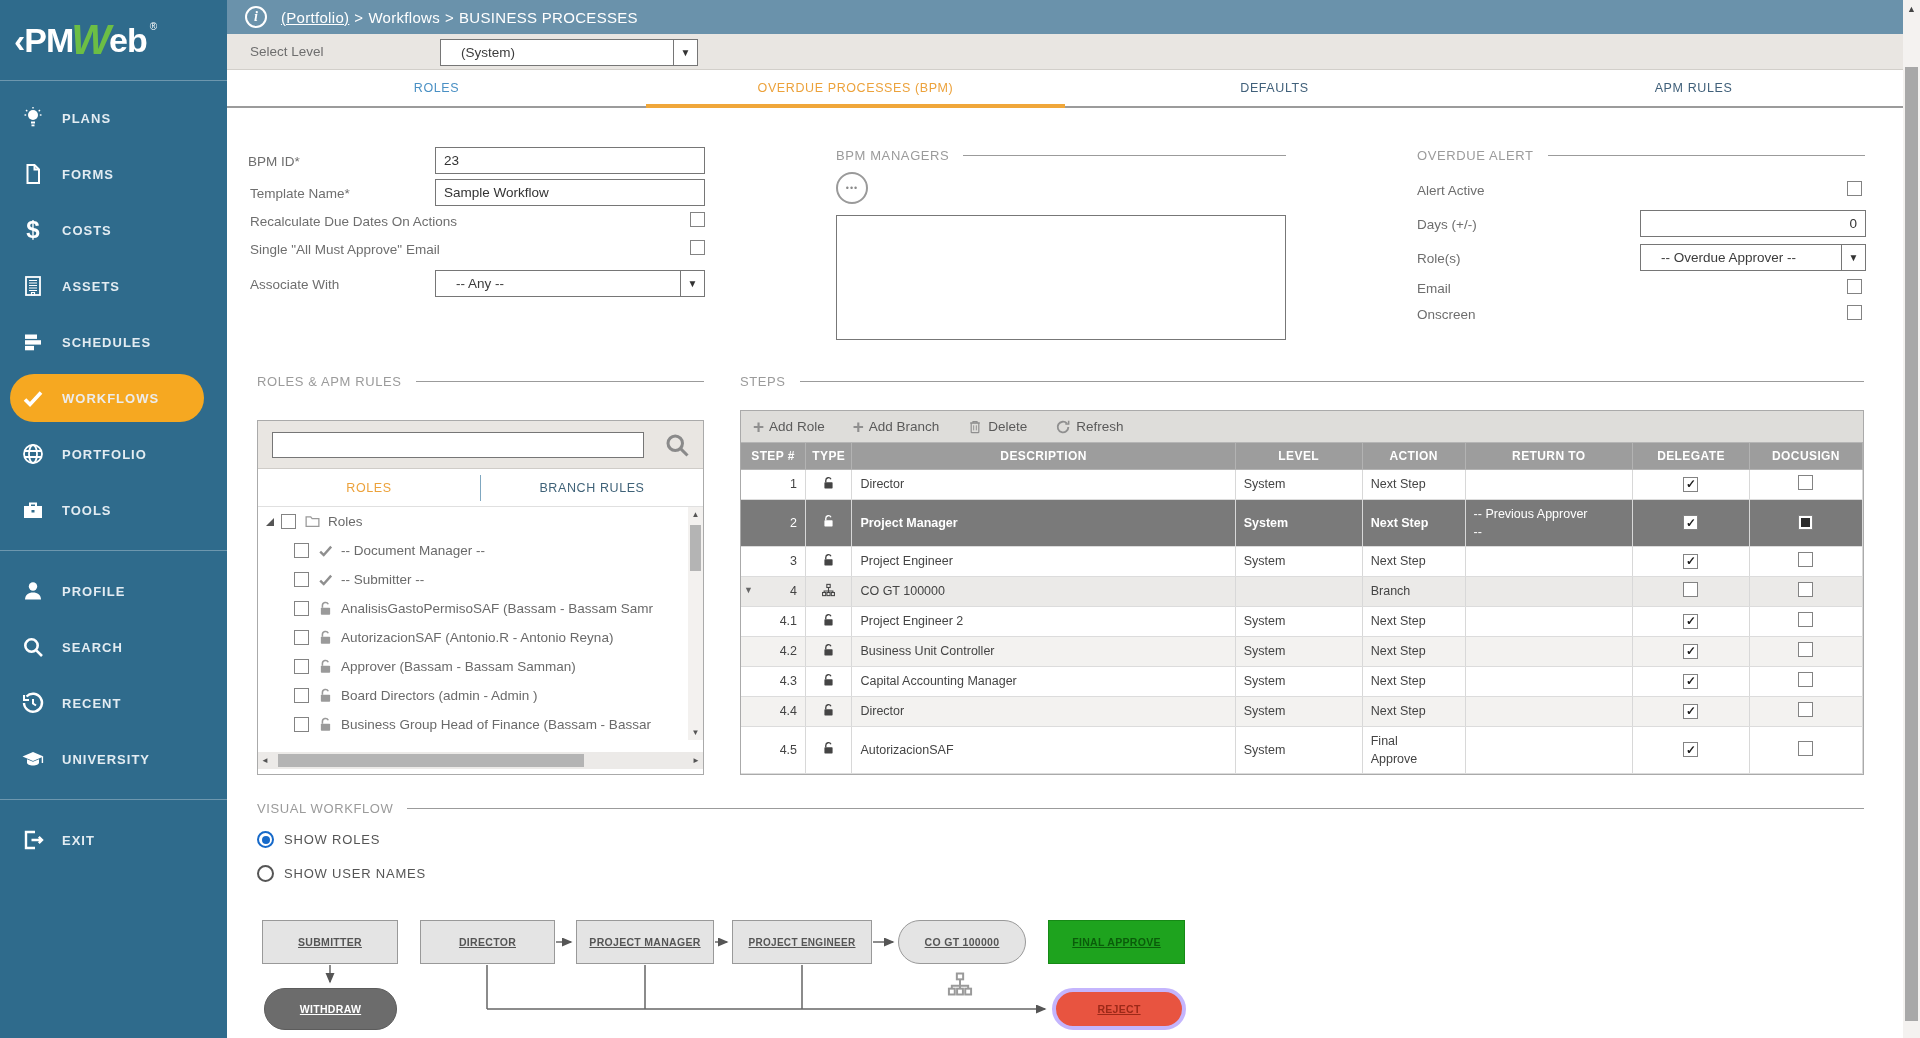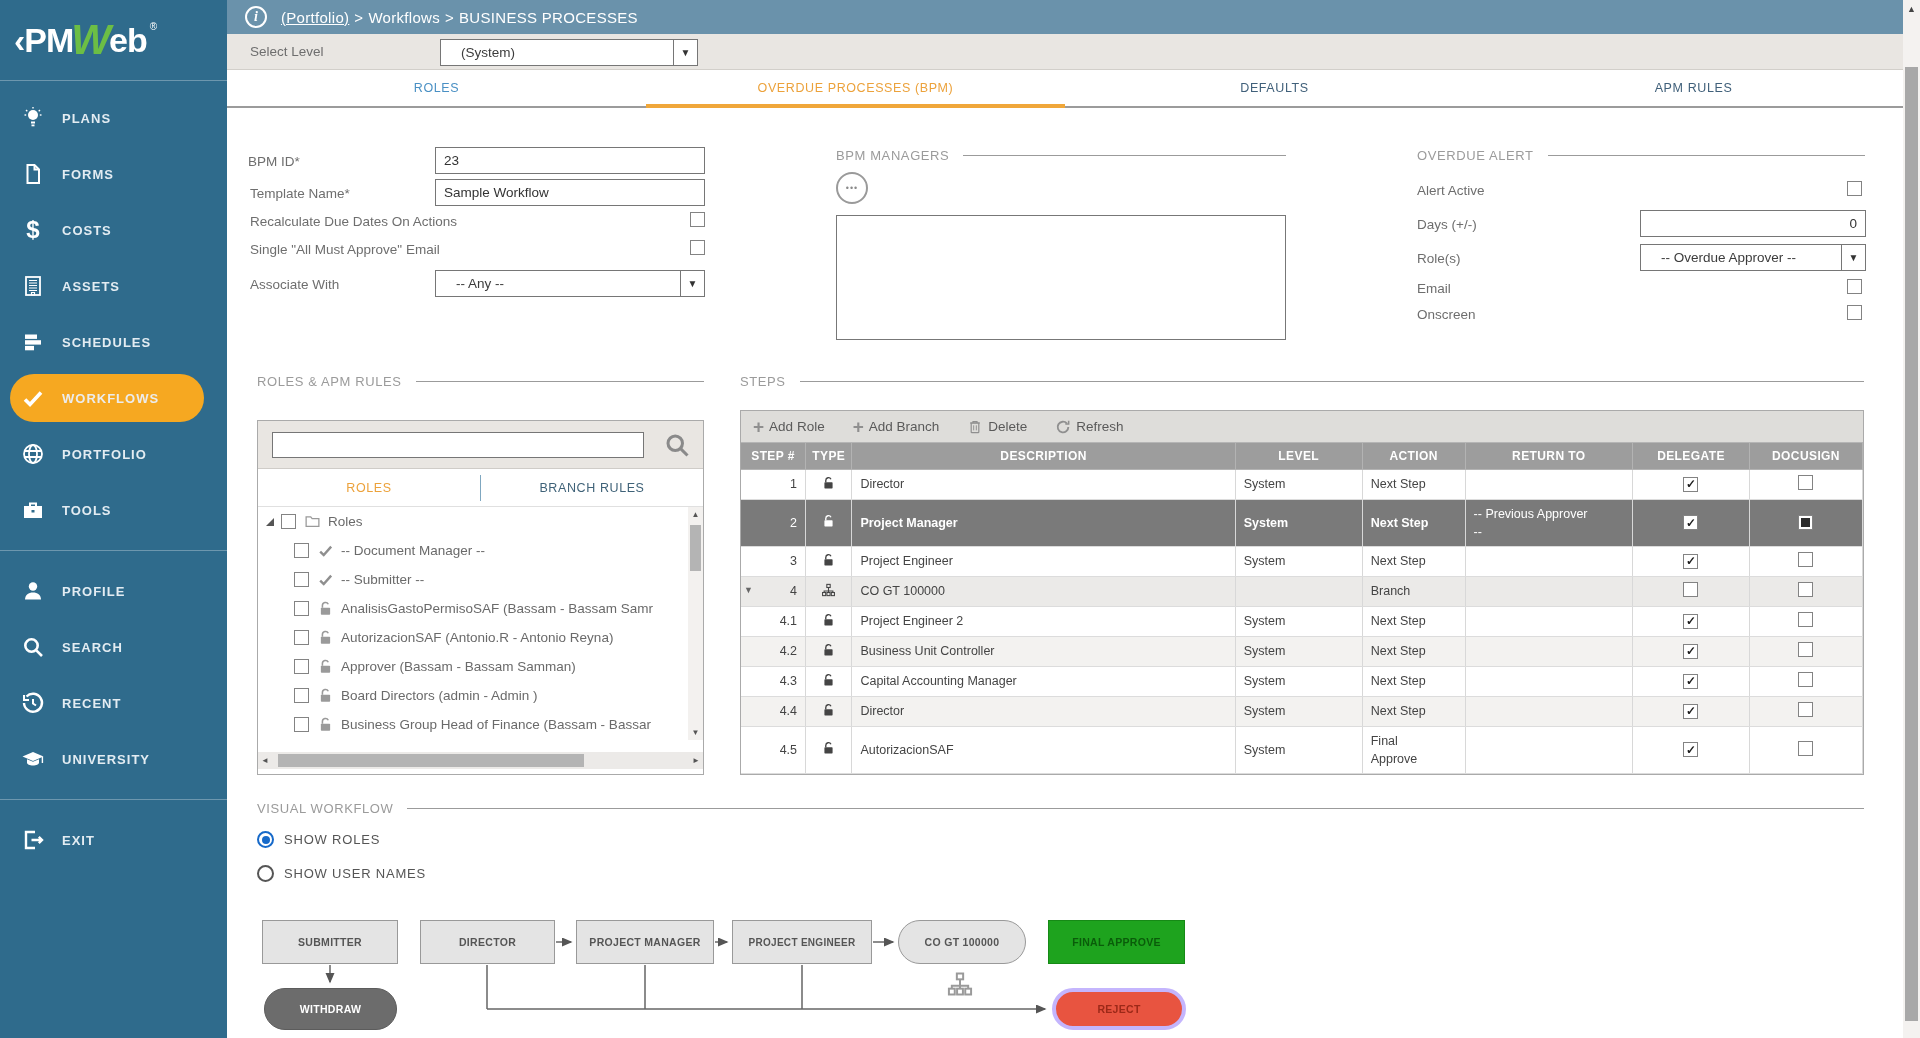--- a/index.html
+++ b/index.html
@@ -102,21 +102,21 @@
   .wrapnarrow { display:inline-block; max-width:118px; line-height:1.45; }
   .wrapaction { display:inline-block; max-width:52px; line-height:1.45; }
 
   
   .radio-row { position:absolute; display:flex; align-items:center; gap:10px; cursor:pointer; }
   .radio { width:17px; height:17px; border-radius:50%; border:2px solid #555; background:#fff; display:flex; align-items:center; justify-content:center; }
   .radio.on { border-color:#1669c9; }
   .radio.on .dot { width:8px; height:8px; border-radius:50%; background:#1669c9; }
   .radio-row .rl { font-size:13px; color:#555; letter-spacing:0.8px; }
   .fc { position:absolute; left:0; top:800px; width:1010px; height:135px; }
-  .fc-node { position:absolute; display:flex; align-items:center; justify-content:center; font-size:10.5px; font-weight:bold; letter-spacing:0.3px; color:#555; background:#e4e4e4; border:1px solid #999; text-align:left; }
+  .fc-node { position:absolute; display:flex; align-items:center; justify-content:center; font-size:10.5px; font-weight:bold; letter-spacing:0.3px; color:#555; background:#e4e4e4; border:1px solid #999; text-align:left;text-decoration:underline; }
   .fc-lines { position:absolute; left:0; top:0; }
   .n-sub { left:35px; top:12px; width:136px; height:44px; }
   .n-dir { left:193px; top:12px; width:135px; height:44px; }
   .n-pm  { left:349px; top:12px; width:138px; height:44px; }
   .n-pe  { left:505px; top:12px; width:140px; height:44px; font-size:10px; }
   .n-co  { left:671px; top:12px; width:128px; height:44px; border-radius:22px; }
   .n-fa  { left:821px; top:12px; width:137px; height:44px; background:#1ea31e; border:1px solid #168a16; color:#0a5c0a; }
   .n-wd  { left:37px; top:80px; width:133px; height:42px; border-radius:21px; background:#6c6c6c; border:1px solid #5c5c5c; color:#fff; }
   .n-rj  { left:825px; top:80px; width:134px; height:42px; border-radius:21px; background:#e85440; border:4px solid #c4b5fd; color:#9c2918; }
   .fc-branch-icon { position:absolute; left:719px; top:62px; width:28px; height:26px; color:#9a9a9a; }

